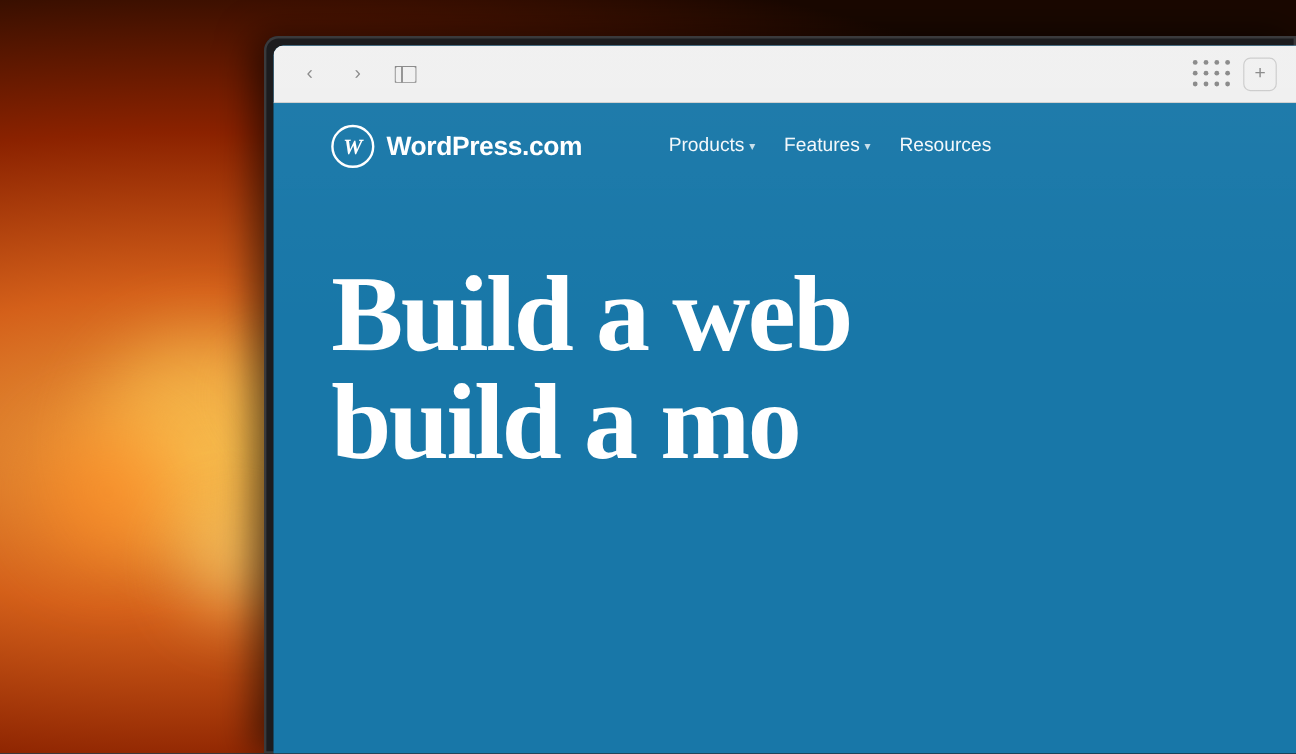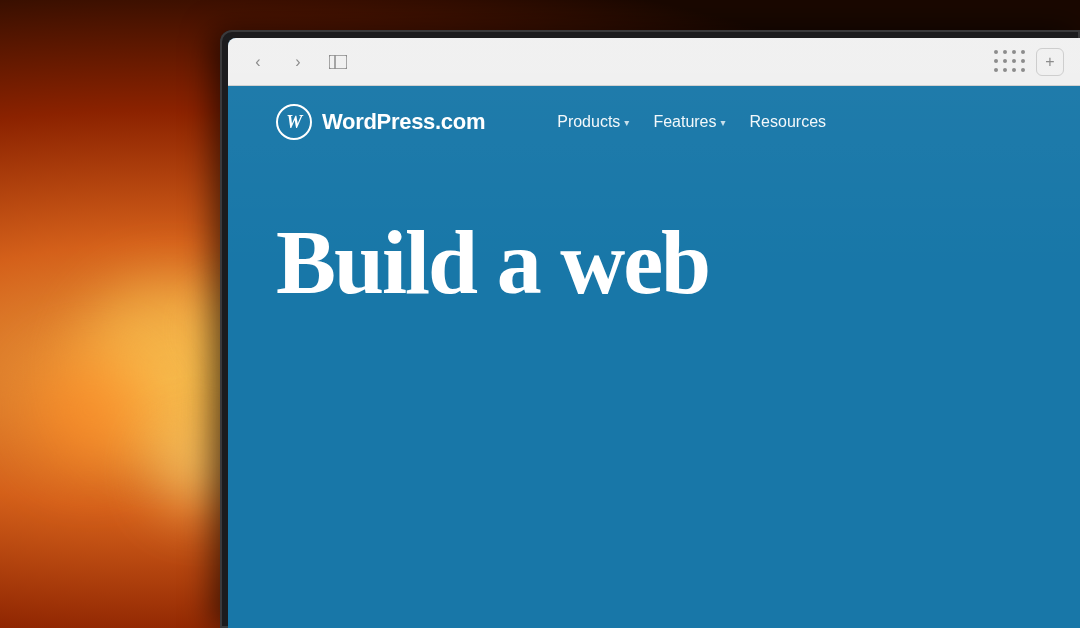--- a/index.html
+++ b/index.html
@@ -330,20 +330,21 @@
             </div>
             <div class="wp-nav-item">
               <span>Resources</span>
             </div>
           </div>
         </div>
 
         <div class="wp-hero">
           <div class="wp-hero-title">
             <div>Build a web</div>
+            <div>build a mo</div>
           </div>
         </div>
 
       </div>
     </div>
   </div>
 
 </div>
 
 </body></html>

